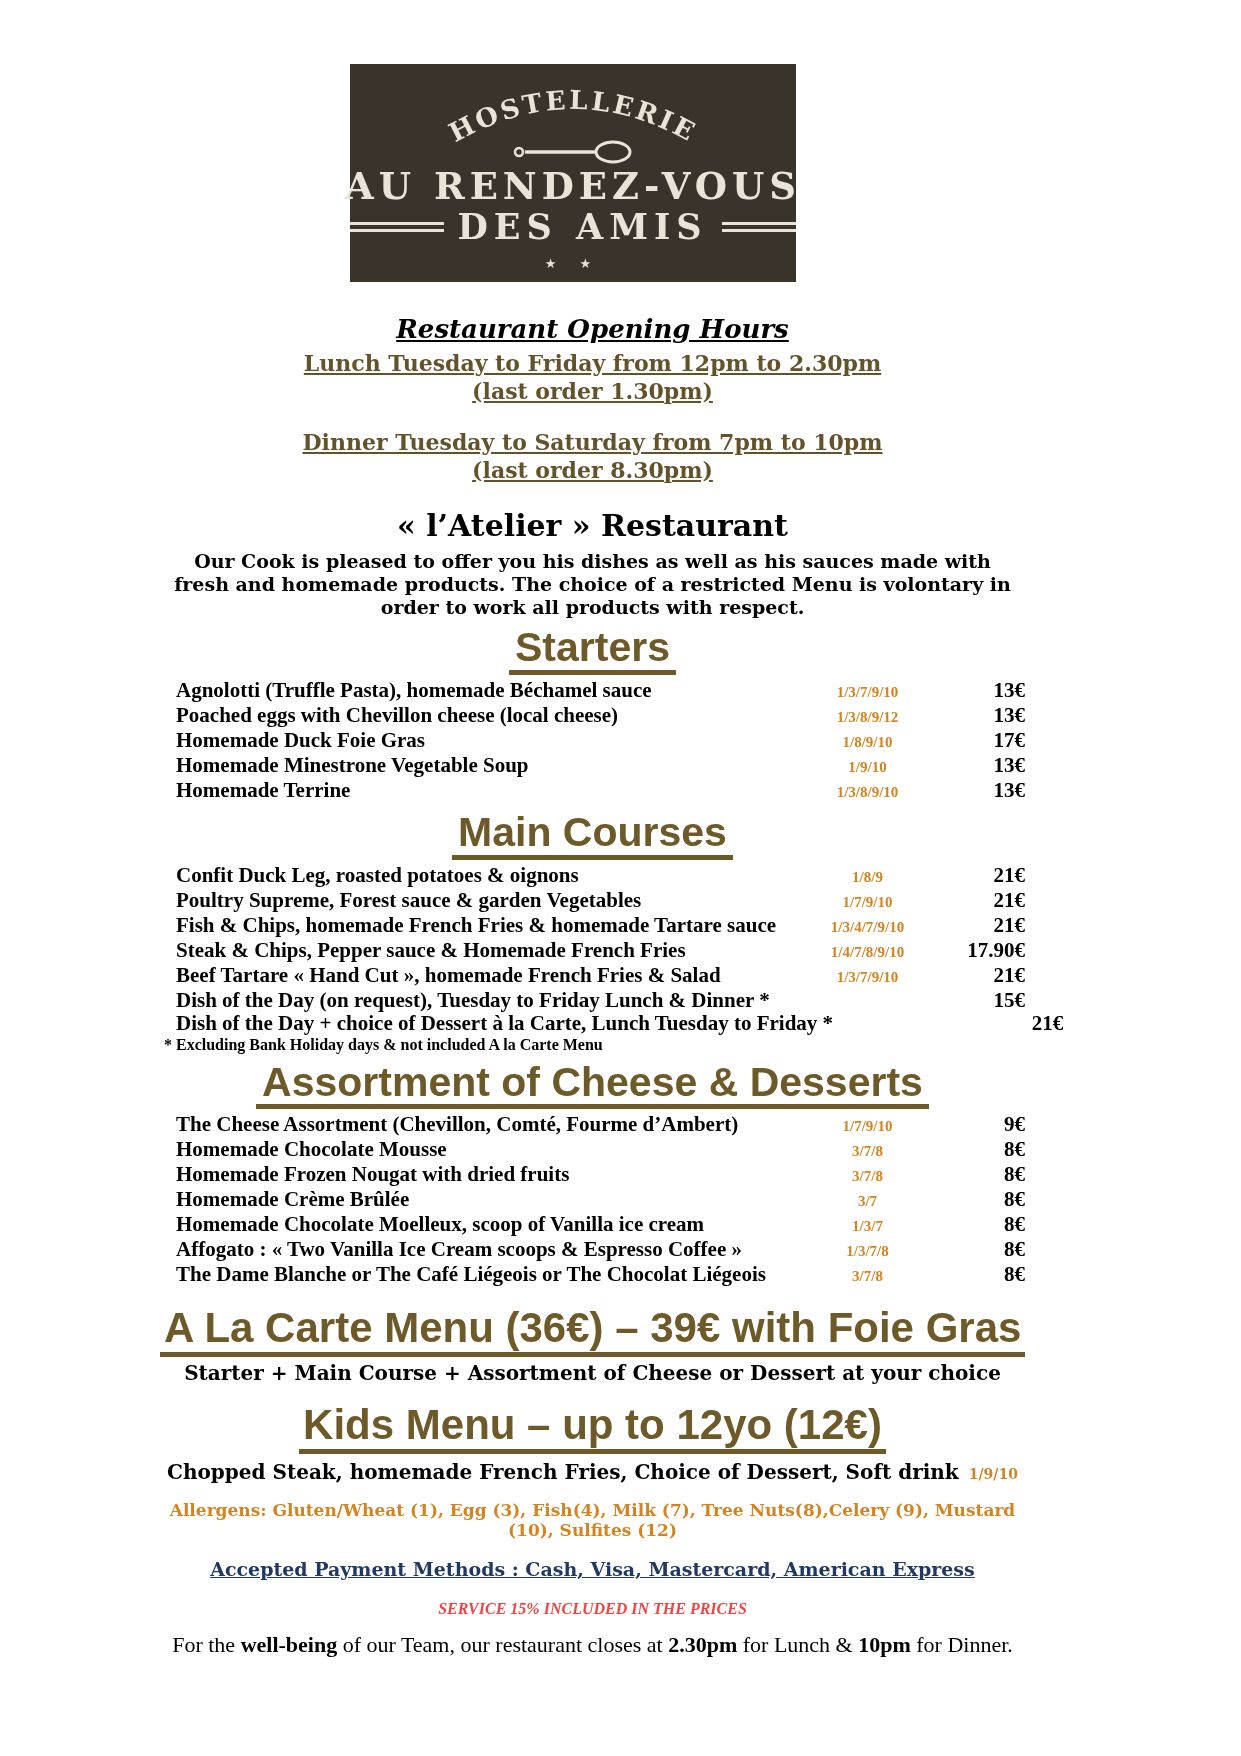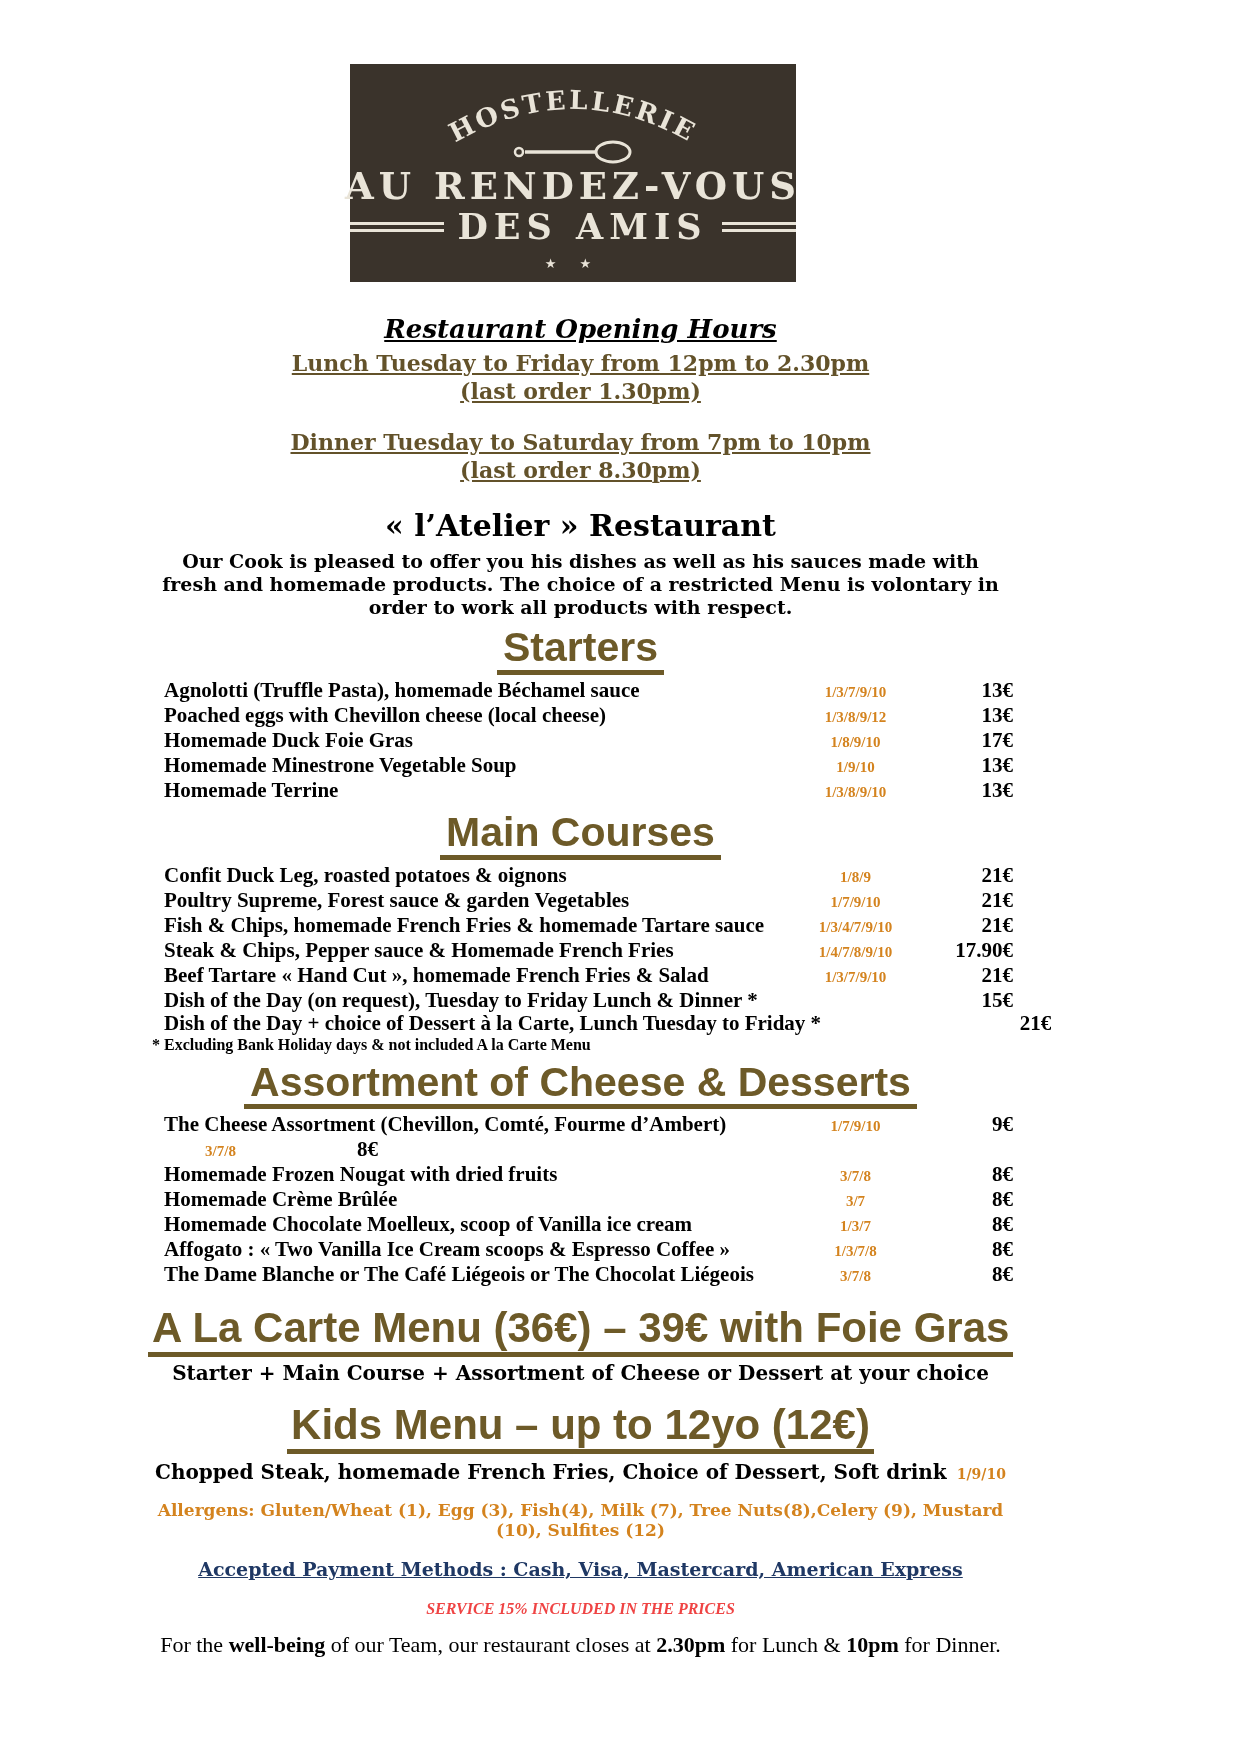--- a/index.html
+++ b/index.html
@@ -25,21 +25,21 @@
   .dline{height:4px;border-top:3px solid var(--logo-fg);border-bottom:3px solid var(--logo-fg);}
   .dline.left{width:108px;margin-right:14px;}
   .dline.right{width:86px;margin-left:14px;}
   .logo-line2{
     font-family:"DejaVu Serif", serif;font-weight:bold;font-size:35px;
     letter-spacing:6px;line-height:1.0;white-space:nowrap;
   }
   .logo-stars{font-size:13px;letter-spacing:10px;margin-top:12px;}
 
   
-  .content{position:absolute;left:148px;top:300px;width:865px;}
+  .content{position:absolute;left:160px;top:300px;width:865px;}
   .center{text-align:center;}
 
   .oh-title{
     font-family:"DejaVu Serif", serif;font-weight:bold;font-style:italic;
     font-size:26px;text-decoration:underline;margin:14px 0 6px 0;color:#000;
   }
   .oh-line{
     font-family:"DejaVu Serif", serif;font-weight:bold;font-size:22px;
     color:var(--hours-brown);text-decoration:underline;line-height:1.25;
   }
@@ -247,20 +247,21 @@
       <span class="section-title">Assortment of Cheese &amp; Desserts</span>
     </div>
     <div class="menu-rows">
   <div class="menu-row">
     <span class="mi-name">The Cheese Assortment (Chevillon, Comté, Fourme d’Ambert)</span>
     <span class="mi-allergens">1/7/9/10</span>
     <span class="mi-price">9€</span>
   </div>
 
   <div class="menu-row">
+    <span class="mi-name">Homemade Chocolate Mousse</span>
     <span class="mi-allergens">3/7/8</span>
     <span class="mi-price">8€</span>
   </div>
 
   <div class="menu-row">
     <span class="mi-name">Homemade Frozen Nougat with dried fruits</span>
     <span class="mi-allergens">3/7/8</span>
     <span class="mi-price">8€</span>
   </div>
 

